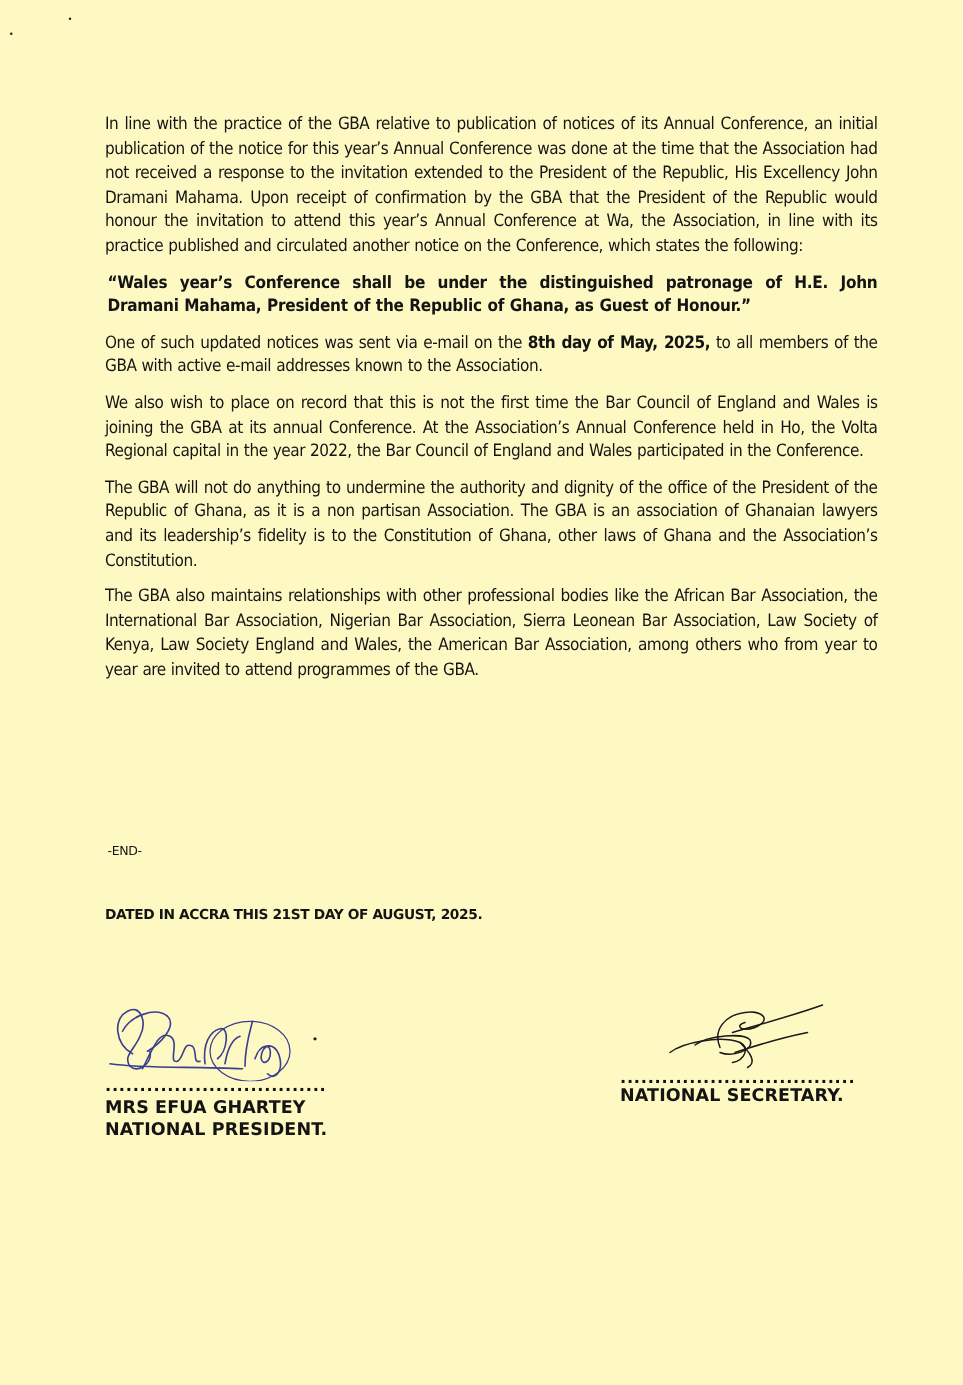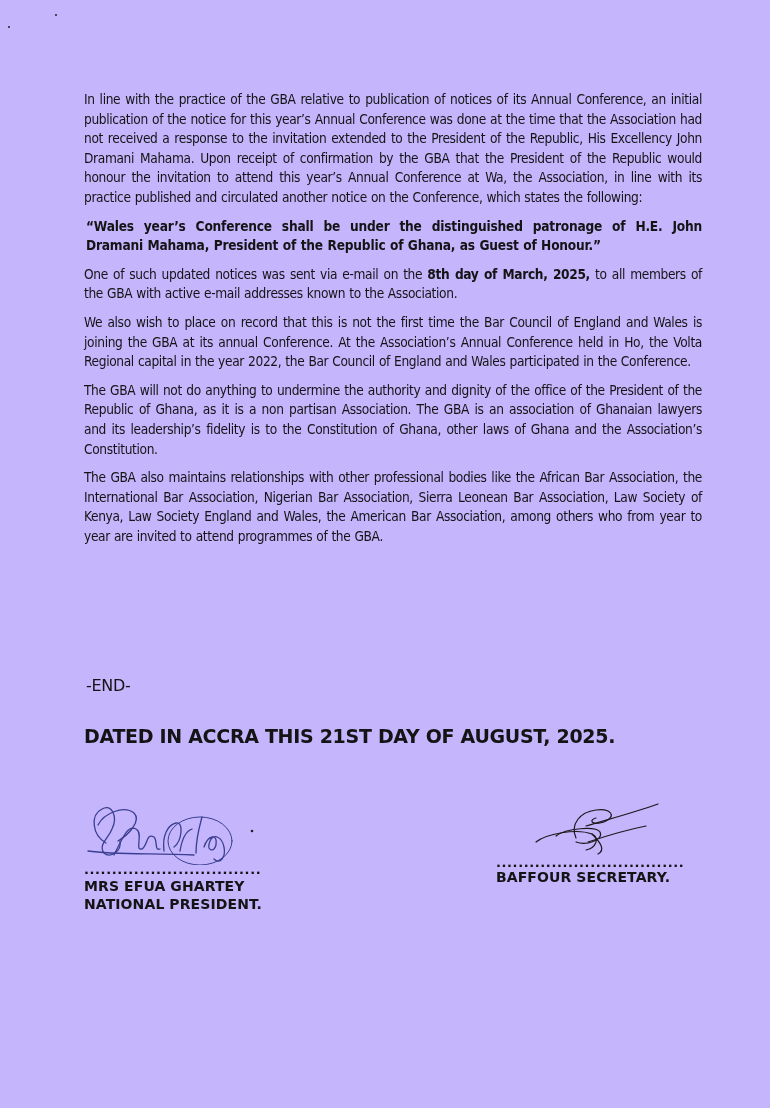--- a/index.html
+++ b/index.html
@@ -1,45 +1,45 @@
 <!DOCTYPE html>
 <html><head>
 <meta charset="utf-8">
 <style>
   html, body { margin: 0; padding: 0; background: #ffffff; }
   body { width: 770px; height: 1108px; position: relative; overflow: hidden;
          font-family: "DejaVu Sans", sans-serif; color: #141414; }
-  .page { position: absolute; left: 0; top: 0; width: 770px; height: 1108px; background: #c4b5fd; }
+  .page { position: absolute; left: 0; top: 0; width: 770px; height: 1108px; background: #fef9c3; }
   .speck { position: absolute; width: 2px; height: 2px; background: #222; border-radius: 50%; }
   .content { position: absolute; left: 84px; top: 90px; width: 618px; }
   p { margin: 0; font-size: 13.6px; line-height: 19.6px; text-align: justify;
       letter-spacing: -0.35px; word-spacing: 0.5px; font-stretch: condensed; }
   p.gap { margin-top: 9px; }
   .quote { font-weight: bold; letter-spacing: -0.2px; margin-left: 2px; }
   .b { font-weight: bold; }
-  .end { position: absolute; left: 86px; top: 676px; font-size: 16px; letter-spacing: -0.3px; text-align: center; }
-  .dated { position: absolute; left: 84px; top: 725px; font-size: 19px; font-weight: bold; letter-spacing: -0.3px; }
+  .end { position: absolute; left: 86px; top: 676px; font-size: 10px; letter-spacing: -0.3px; text-align: center; }
+  .dated { position: absolute; left: 84px; top: 725px; font-size: 11px; font-weight: bold; letter-spacing: -0.3px; }
   .sig-block { position: absolute; }
   .sig-left { left: 84px; top: 795px; width: 190px; }
   .sig-right { left: 496px; top: 798px; width: 200px; }
   .sig-svg { display: block; }
   .dots { font-size: 13px; font-weight: bold; letter-spacing: 0.6px; line-height: 10px; color: #111; white-space: nowrap; }
   .name, .title { font-size: 14px; font-weight: bold; line-height: 18px; letter-spacing: 0.1px; white-space: nowrap; }
 </style>
 </head>
 <body>
 
 <div class="page">
   <span class="speck" style="left:55px;top:14px;"></span>
   <span class="speck" style="left:8px;top:26px;"></span>
 
   <div class="content">
     <p>In line with the practice of the GBA relative to publication of notices of its Annual Conference, an initial publication of the notice for this year’s Annual Conference was done at the time that the Association had not received a response to the invitation extended to the President of the Republic, His Excellency John Dramani Mahama. Upon receipt of confirmation by the GBA that the President of the Republic would honour the invitation to attend this year’s Annual Conference at Wa, the Association, in line with its practice published and circulated another notice on the Conference, which states the following:</p>
     <p class="gap quote">“Wales year’s Conference shall be under the distinguished patronage of H.E. John Dramani Mahama, President of the Republic of Ghana, as Guest of Honour.”</p>
-    <p class="gap"><span>One of such updated notices was sent via e-mail on the </span><span class="b">8th day of March, 2025,</span><span> to all members of the GBA with active e-mail addresses known to the Association.</span></p>
+    <p class="gap"><span>One of such updated notices was sent via e-mail on the </span><span class="b">8th day of May, 2025,</span><span> to all members of the GBA with active e-mail addresses known to the Association.</span></p>
     <p class="gap">We also wish to place on record that this is not the first time the Bar Council of England and Wales is joining the GBA at its annual Conference. At the Association’s Annual Conference held in Ho, the Volta Regional capital in the year 2022, the Bar Council of England and Wales participated in the Conference.</p>
     <p class="gap">The GBA will not do anything to undermine the authority and dignity of the office of the President of the Republic of Ghana, as it is a non partisan Association. The GBA is an association of Ghanaian lawyers and its leadership’s fidelity is to the Constitution of Ghana, other laws of Ghana and the Association’s Constitution.</p>
     <p class="gap">The GBA also maintains relationships with other professional bodies like the African Bar Association, the International Bar Association, Nigerian Bar Association, Sierra Leonean Bar Association, Law Society of Kenya, Law Society England and Wales, the American Bar Association, among others who from year to year are invited to attend programmes of the GBA.</p>
   </div>
 
   <div class="end">-END-</div>
   <div class="dated">DATED IN ACCRA THIS 21ST DAY OF AUGUST, 2025.</div>
 
   <div class="sig-block sig-left">
     <svg class="sig-svg" width="190" height="70" viewBox="0 0 190 70">
@@ -67,15 +67,15 @@
       <g fill="none" stroke="#1a1a1a" stroke-width="1.2" stroke-linecap="round">
         <path d="M90 28 C110 22 140 14 162 6"></path>
         <path d="M80 40 C74 26 84 14 100 12 C114 10 122 18 108 24 C96 28 92 22 100 20"></path>
         <path d="M60 38 C70 30 100 28 104 34 C108 42 90 48 80 44"></path>
         <path d="M40 44 C50 36 80 30 96 36 C104 40 100 50 90 52"></path>
         <path d="M92 44 C110 38 130 32 150 28"></path>
         <path d="M96 36 C104 44 110 52 102 56"></path>
       </g>
     </svg>
     <div class="dots">..................................</div>
-    <div class="title">BAFFOUR SECRETARY.</div>
+    <div class="title">NATIONAL SECRETARY.</div>
   </div>
 </div>
 
 </body></html>

